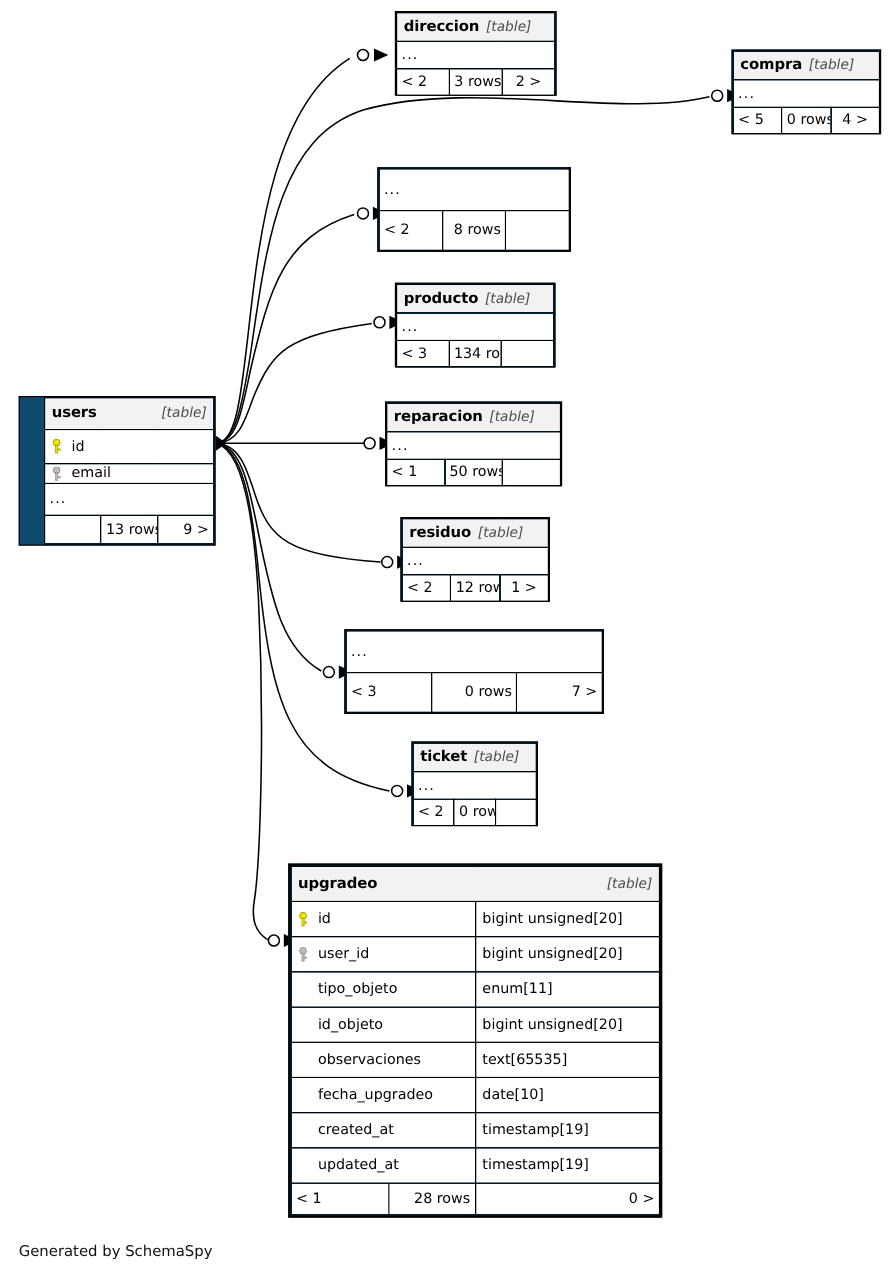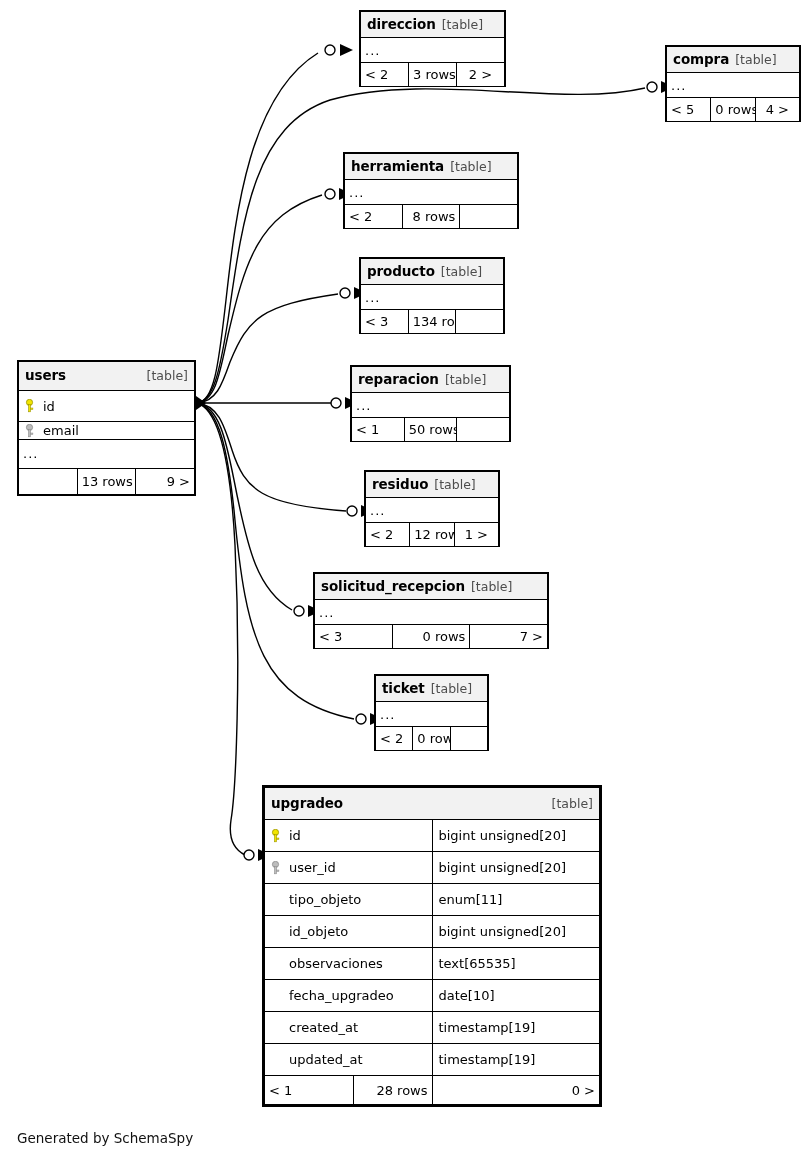--- a/index.html
+++ b/index.html
@@ -55,20 +55,21 @@
   }
   .t-name {
     font-weight: bold;
     font-size: 13.5px;
     letter-spacing: -0.1px;
   }
   .t-tag {
     font-weight: normal;
     font-size: 12.5px;
     color: #4d4d4d;
+    font-style: italic;
   }
   .hdr-inner {
     display: flex;
     align-items: baseline;
     justify-content: space-between;
     gap: 6px;
     width: 100%;
   }
   .hdr-inner.tight { justify-content: flex-start; }
   .ellip {
@@ -197,28 +198,20 @@
         <td class="al-c" style="width:62px;">0 rows</td>
         <td class="al-c">4 &gt;</td>
       </tr>
     </tbody>
       </table>
   </div>
 
   <div class="tbl" style="left:343px; top:152px; width:176px; height:77px;">
     <table>
       <tbody>
-          <tr class="hdr-row" style="height:26px;">
-        <td colspan="3">
-          <span class="hdr-inner tight">
-            <span class="t-name">herramienta</span>
-            <span class="t-tag">[table]</span>
-          </span>
-        </td>
-      </tr>
       <tr style="height:25px;">
         <td colspan="3" class="ellip">...</td>
       </tr>
       <tr class="ft" style="height:24px;">
         <td class="al-l" style="width:66px;">&lt; 2</td>
         <td class="al-r" style="width:78px;">8 rows</td>
         <td class="al-c"></td>
       </tr>
     </tbody>
       </table>
@@ -289,28 +282,20 @@
         <td class="al-c" style="width:65px;">12 rows</td>
         <td class="al-c">1 &gt;</td>
       </tr>
     </tbody>
       </table>
   </div>
 
   <div class="tbl" style="left:313px; top:572px; width:236px; height:77px;">
     <table>
       <tbody>
-          <tr class="hdr-row" style="height:26px;">
-        <td colspan="3">
-          <span class="hdr-inner tight">
-            <span class="t-name">solicitud_recepcion</span>
-            <span class="t-tag">[table]</span>
-          </span>
-        </td>
-      </tr>
       <tr style="height:25px;">
         <td colspan="3" class="ellip">...</td>
       </tr>
       <tr class="ft" style="height:24px;">
         <td class="al-l" style="width:86px;">&lt; 3</td>
         <td class="al-r" style="width:92px;">0 rows</td>
         <td class="al-r">7 &gt;</td>
       </tr>
     </tbody>
       </table>
@@ -332,21 +317,21 @@
       </tr>
       <tr class="ft" style="height:24px;">
         <td class="al-l" style="width:38px;">&lt; 2</td>
         <td class="al-c" style="width:58px;">0 rows</td>
         <td class="al-c"></td>
       </tr>
     </tbody>
       </table>
   </div>
 
-  <div class="tbl" style="left:17px; top:360px; width:179px; height:136px;">
+  <div class="tbl" style="left:17px; top:360px; width:179px; height:136px;padding-left:22px;">
     <table>
       <tbody>
           <tr class="hdr-row" style="height:26px;">
         <td colspan="3">
           <span class="hdr-inner">
             <span class="t-name">users</span>
             <span class="t-tag">[table]</span>
           </span>
         </td>
       </tr>

